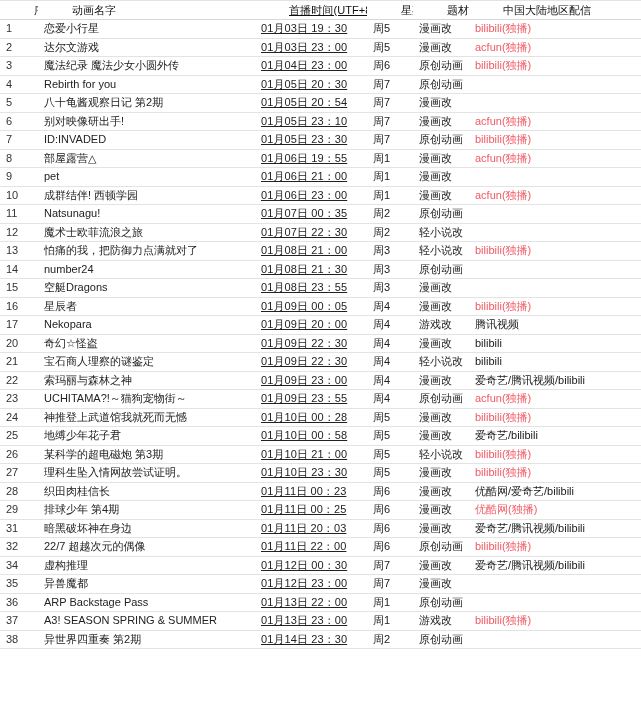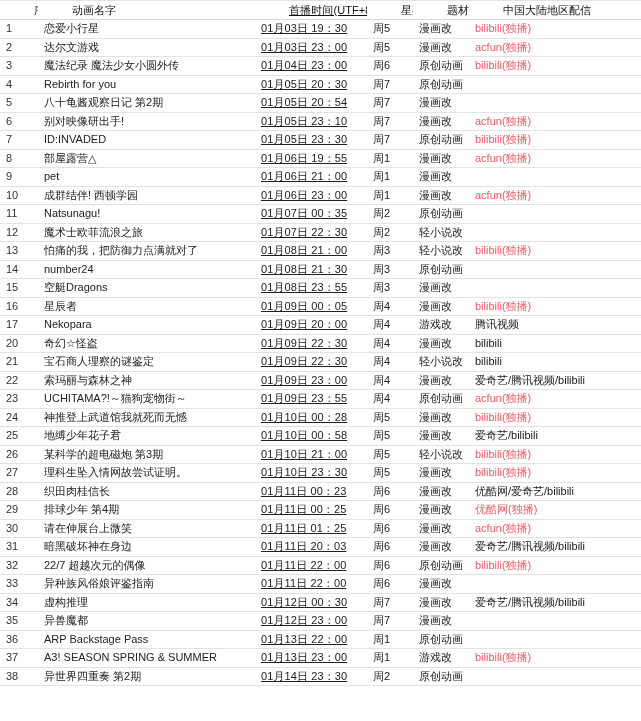--- a/index.html
+++ b/index.html
@@ -293,50 +293,34 @@
       </tr>
       <tr>
         <td class="col-no">29</td>
         <td class="col-name">排球少年 第4期</td>
         <td class="col-time">01月11日 00：25</td>
         <td class="col-week">周6</td>
         <td class="col-genre">漫画改</td>
         <td class="col-dist dist-exclusive">优酷网(独播)</td>
       </tr>
       <tr>
-        <td class="col-no">30</td>
-        <td class="col-name">请在伸展台上微笑</td>
-        <td class="col-time">01月11日 01：25</td>
-        <td class="col-week">周6</td>
-        <td class="col-genre">漫画改</td>
-        <td class="col-dist dist-exclusive">acfun(独播)</td>
-      </tr>
-      <tr>
         <td class="col-no">31</td>
         <td class="col-name">暗黑破坏神在身边</td>
         <td class="col-time">01月11日 20：03</td>
         <td class="col-week">周6</td>
         <td class="col-genre">漫画改</td>
         <td class="col-dist dist-normal">爱奇艺/腾讯视频/bilibili</td>
       </tr>
       <tr>
         <td class="col-no">32</td>
         <td class="col-name">22/7 超越次元的偶像</td>
         <td class="col-time">01月11日 22：00</td>
         <td class="col-week">周6</td>
         <td class="col-genre">原创动画</td>
         <td class="col-dist dist-exclusive">bilibili(独播)</td>
-      </tr>
-      <tr>
-        <td class="col-no">33</td>
-        <td class="col-name">异种族风俗娘评鉴指南</td>
-        <td class="col-time">01月11日 22：00</td>
-        <td class="col-week">周6</td>
-        <td class="col-genre">漫画改</td>
-        <td class="col-dist dist-normal"></td>
       </tr>
       <tr>
         <td class="col-no">34</td>
         <td class="col-name">虚构推理</td>
         <td class="col-time">01月12日 00：30</td>
         <td class="col-week">周7</td>
         <td class="col-genre">漫画改</td>
         <td class="col-dist dist-normal">爱奇艺/腾讯视频/bilibili</td>
       </tr>
       <tr>

